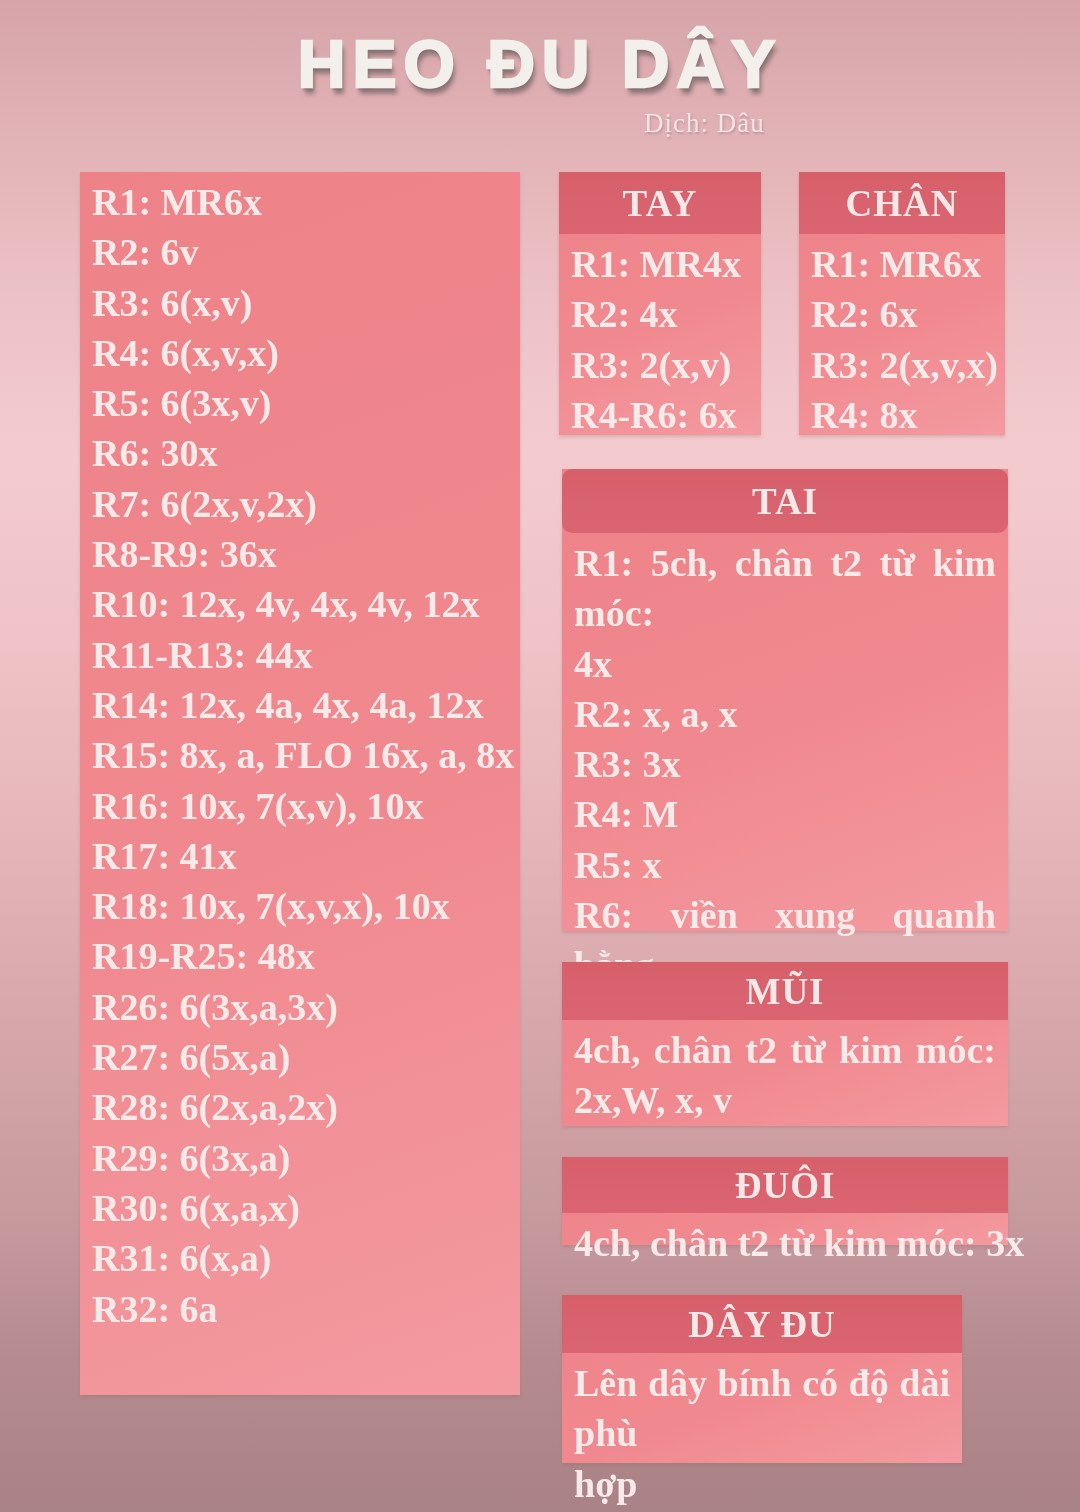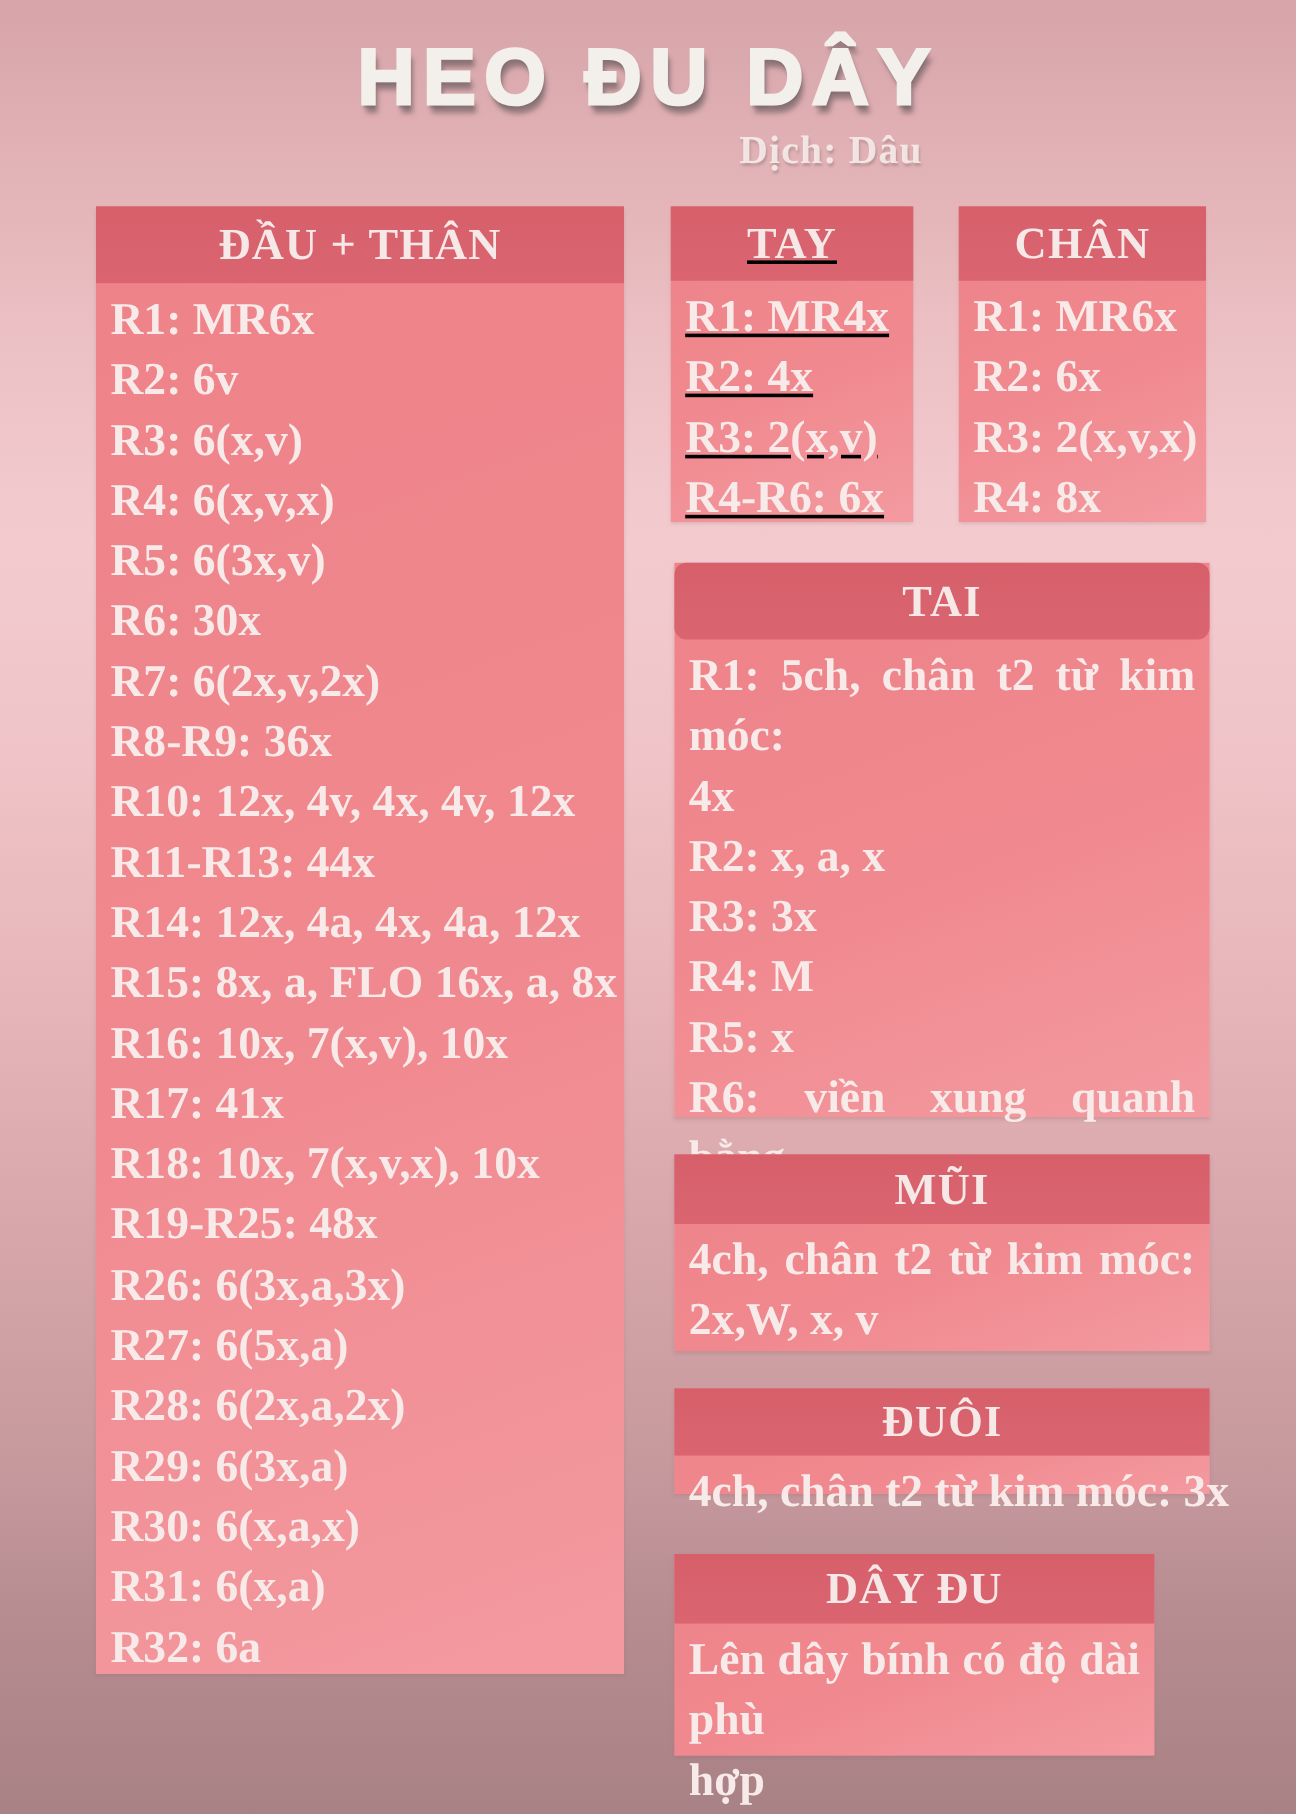--- a/index.html
+++ b/index.html
@@ -13,62 +13,61 @@
   }
   .page-title{
     position:absolute;top:26px;left:0;width:1080px;text-align:center;
     box-sizing:border-box;
     font-family:"Liberation Sans",sans-serif;font-weight:bold;
     font-size:66px;letter-spacing:7px;color:#f3f0ec;
     -webkit-text-stroke:2.5px #f3f0ec;
     text-shadow:3px 7px 4px rgba(100,88,90,0.60), 1px 3px 2px rgba(110,95,97,0.45);
   }
   .subtitle{
-    position:absolute;top:108px;left:616px;
-    font-size:33px;font-weight:bold;letter-spacing:1px;
+    position:absolute;top:108px;left:644px;
+    font-size:27px;font-weight:normal;letter-spacing:1px;
     color:rgba(248,238,236,0.88);
     text-shadow:1px 2px 2px rgba(120,100,100,0.35);
   }
   .panel{
     position:absolute;box-sizing:border-box;
     background:linear-gradient(160deg,#ee8289 0%, #f0898f 55%, #f39aa0 100%);
     box-shadow:0 2px 3px rgba(140,100,105,0.25);
   }
   .panel-header{
     background:linear-gradient(180deg,#d65f6a 0%, #da6570 100%);
     color:#f6e8e6;font-weight:bold;font-size:37px;letter-spacing:1px;
     display:flex;align-items:center;justify-content:center;
   }
   .rows{padding:5px 12px 0 12px;color:#f7eae8;font-weight:bold;font-size:38px;}
   .row{line-height:50.3px;white-space:nowrap;}
   .row.justify{white-space:normal;text-align:justify;text-align-last:justify;}
   
   #panel-head-body{left:80px;top:172px;width:440px;height:1223px;}
   #panel-head-body .panel-header{height:64px;}
-  #panel-arm{left:559px;top:172px;width:202px;height:263px;text-decoration:underline;}
+  #panel-arm{left:559px;top:172px;width:202px;height:263px;}
   #panel-arm .panel-header{height:62px;}
   #panel-leg{left:799px;top:172px;width:206px;height:263px;}
   #panel-leg .panel-header{height:62px;}
   #panel-ear{left:562px;top:469px;width:446px;height:462px;}
   #panel-ear .panel-header{height:64px;border-radius:10px;}
   #panel-nose{left:562px;top:962px;width:446px;height:164px;}
   #panel-nose .panel-header{height:58px;}
   #panel-tail{left:562px;top:1157px;width:446px;height:88px;}
   #panel-tail .panel-header{height:56px;}
   #panel-rope{left:562px;top:1295px;width:400px;height:168px;}
   #panel-rope .panel-header{height:58px;}
 </style>
 </head>
 <body>
 
 <div class="page-title">HEO ĐU DÂY</div>
 <div class="subtitle">Dịch: Dâu</div>
 
 <div class="panel" id="panel-head-body">
-  <div class="panel-header">ĐẦU + THÂN</div>
   <div class="rows">
     <div class="row">R1: MR6x</div>
     <div class="row">R2: 6v</div>
     <div class="row">R3: 6(x,v)</div>
     <div class="row">R4: 6(x,v,x)</div>
     <div class="row">R5: 6(3x,v)</div>
     <div class="row">R6: 30x</div>
     <div class="row">R7: 6(2x,v,2x)</div>
     <div class="row">R8-R9: 36x</div>
     <div class="row">R10: 12x, 4v, 4x, 4v, 12x</div>

